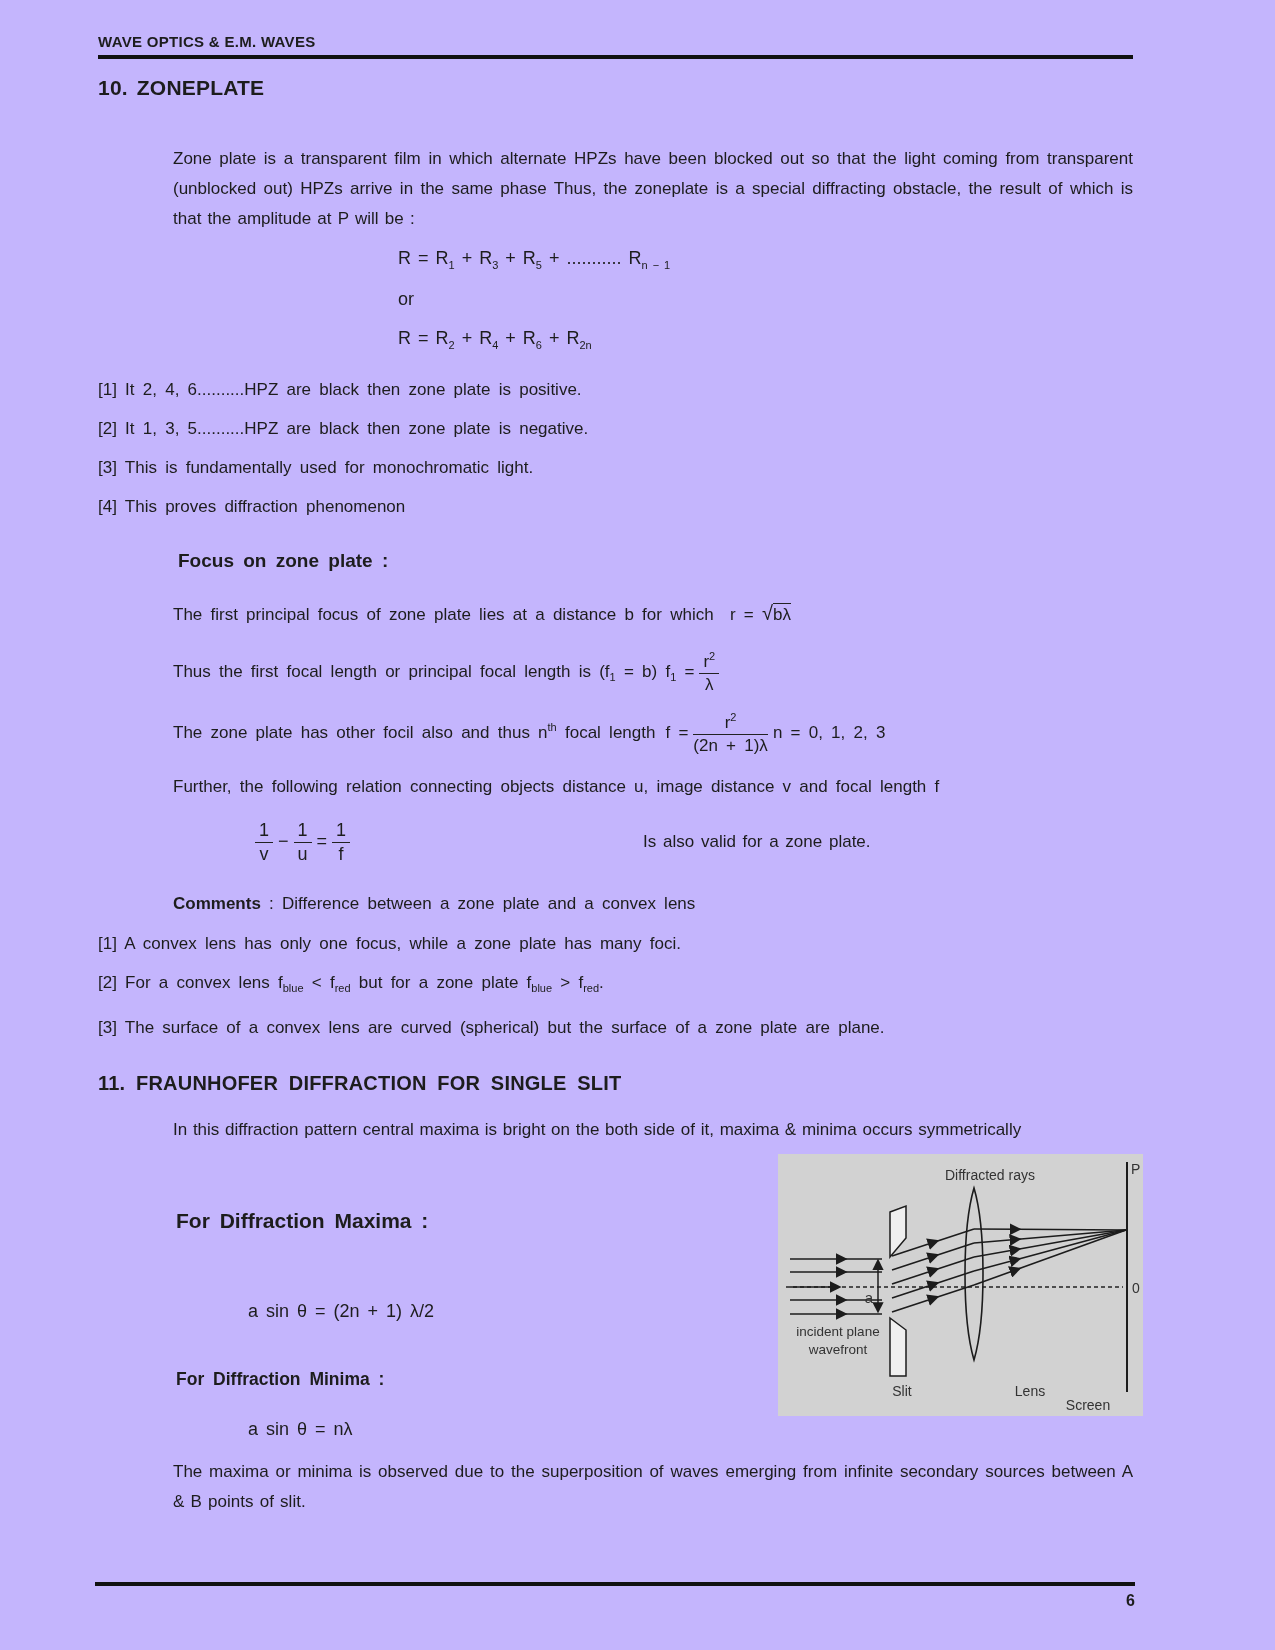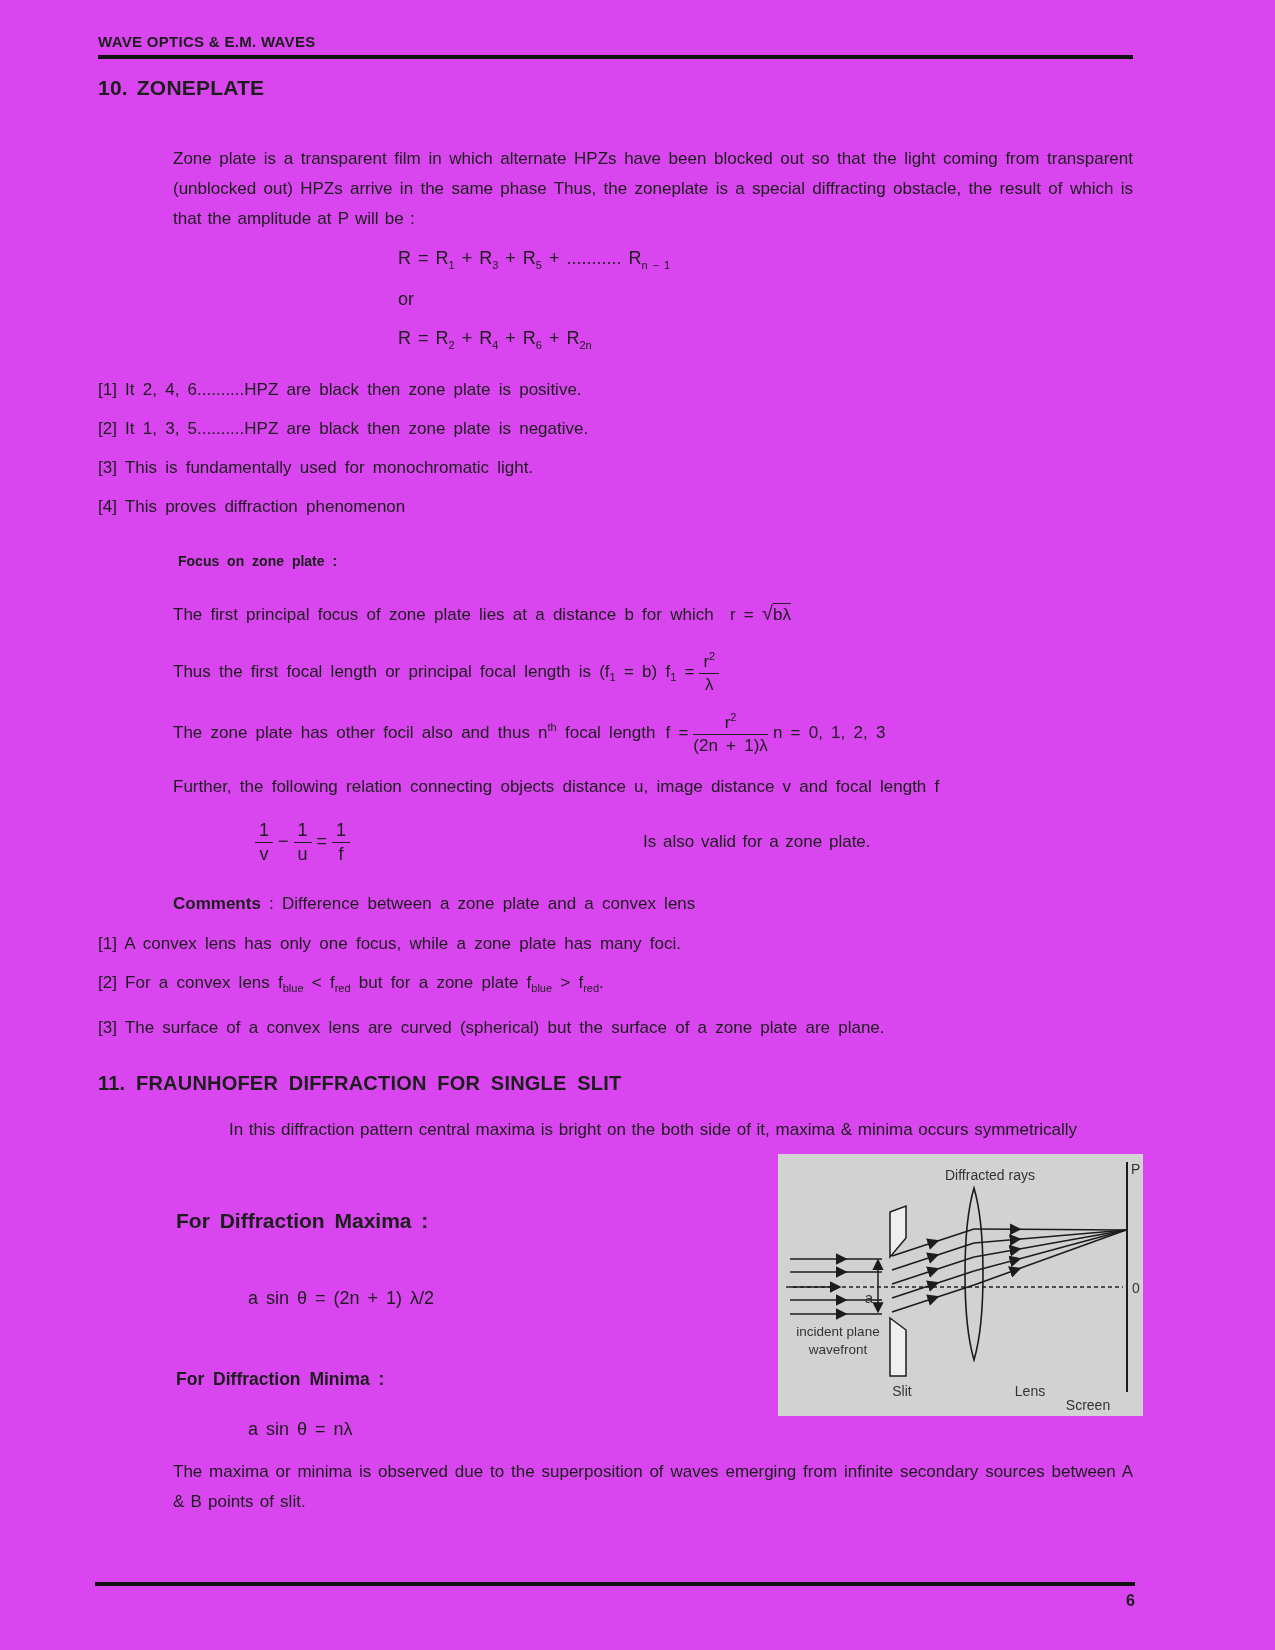--- a/index.html
+++ b/index.html
@@ -1,49 +1,49 @@
 <!DOCTYPE html>
 <html><head>
 <meta charset="utf-8">
 <style>
   html,body{margin:0;padding:0;background:#ffffff;}
-  .page{position:relative;width:1275px;height:1650px;background:#d946ef;
+  .page{position:relative;width:1275px;height:1650px;background:#c4b5fd;
         font-family:"Liberation Sans",sans-serif;color:#1d1d1d;overflow:hidden;}
   .content{padding:0 142px 0 98px;}
 
   .running-head{padding-top:33px;font-size:15px;font-weight:bold;letter-spacing:.3px;}
   .head-rule{height:4px;background:#111;margin-top:5px;}
 
   h1.sec{font-size:21px;font-weight:bold;margin:17px 0 0 0;letter-spacing:.2px;word-spacing:3px;}
   h2.sec{font-size:20px;font-weight:bold;margin:30px 0 0 0;letter-spacing:.2px;word-spacing:5px;}
 
   p{font-size:17px;line-height:30px;margin:0;}
   .ind{margin-left:75px;}
   .just{text-align:justify;word-spacing:1.5px;}
   .ws{word-spacing:3.5px;}
 
   .eq-line{font-size:18px;word-spacing:2px;margin-left:300px;}
   sub{font-size:11px;}
   sup{font-size:11px;}
 
   .item{margin-top:11px;line-height:28px;}
-  .focus-h{margin-left:80px;margin-top:25px;font-weight:bold;word-spacing:4px;font-size:14px;}
+  .focus-h{margin-left:80px;margin-top:25px;font-weight:bold;word-spacing:4px;font-size:19px;}
 
   .frac{display:inline-block;vertical-align:middle;text-align:center;line-height:1.18;margin:0 5px;}
   .frac .num{display:block;border-bottom:1.6px solid #222;padding:0 4px 1px;}
   .frac .den{display:block;padding-top:1px;}
   .sqrt-sign{font-size:20px;}
   .radicand{border-top:1.6px solid #222;padding-top:1px;}
 
   .lens-row{display:flex;align-items:center;margin-left:152px;margin-top:18px;}
   .lens-note{margin-left:288px;font-size:17px;word-spacing:2px;}
 
   .fraun-body{position:relative;height:302px;margin-top:6px;}
   .fd-maxh{position:absolute;left:78px;top:58px;font-weight:bold;font-size:21px;word-spacing:4px;}
-  .fd-maxeq{position:absolute;left:150px;top:137px;font-size:18px;word-spacing:3px;}
+  .fd-maxeq{position:absolute;left:150px;top:150px;font-size:18px;word-spacing:3px;}
   .fd-minh{position:absolute;left:78px;top:218px;font-weight:bold;font-size:17.5px;word-spacing:4px;}
   .fd-mineq{position:absolute;left:150px;top:268px;font-size:18px;word-spacing:3px;}
   .diagram-wrap{position:absolute;left:680px;top:3px;width:365px;height:225px;}
 
   .foot-rule{position:absolute;left:95px;right:140px;top:1582px;height:4px;background:#111;}
   .page-num{position:absolute;top:1592px;right:140px;font-size:16px;font-weight:bold;} .mt14{margin-top:14px;} .mt16{margin-top:16px;}
   .mt18{margin-top:18px;} .mt20{margin-top:20px;} .mt22{margin-top:22px;}
   .mt24{margin-top:24px;} .mt26{margin-top:26px;} .mt44{margin-top:44px;}
   svg text{font-family:"Liberation Sans",sans-serif;fill:#333;}
 </style>
@@ -92,21 +92,21 @@
     </div>
 
     <p class="ind ws mt24"><b>Comments</b><span> : Difference between a zone plate and a convex lens</span></p>
 
     <p class="item ws">[1] A convex lens has only one focus, while a zone plate has many foci.</p>
     <p class="item ws"><span>[2] For a convex lens f</span><sub>blue</sub><span> &lt; f</span><sub>red</sub><span> but for a zone plate f</span><sub>blue</sub><span> &gt; f</span><sub>red</sub><span>.</span></p>
     <p class="item ws">[3] The surface of a convex lens are curved (spherical) but the surface of a zone plate are plane.</p>
 
     <h2 class="sec">11. FRAUNHOFER DIFFRACTION FOR SINGLE SLIT</h2>
 
-    <p class="ind mt20" style="word-spacing:1px;text-align:center;">In this diffraction pattern central maxima is bright on the both side of it, maxima &amp; minima occurs symmetrically</p>
+    <p class="ind mt20" style="word-spacing:1px;">In this diffraction pattern central maxima is bright on the both side of it, maxima &amp; minima occurs symmetrically</p>
 
     <div class="fraun-body">
       <div class="fd-maxh">For Diffraction Maxima :</div>
       <div class="fd-maxeq">a sin θ = (2n + 1) λ/2</div>
       <div class="fd-minh">For Diffraction Minima :</div>
       <div class="fd-mineq">a sin θ = nλ</div>
 
       <div class="diagram-wrap">
         <svg viewBox="0 0 365 262" width="365" height="262">
           <defs>

